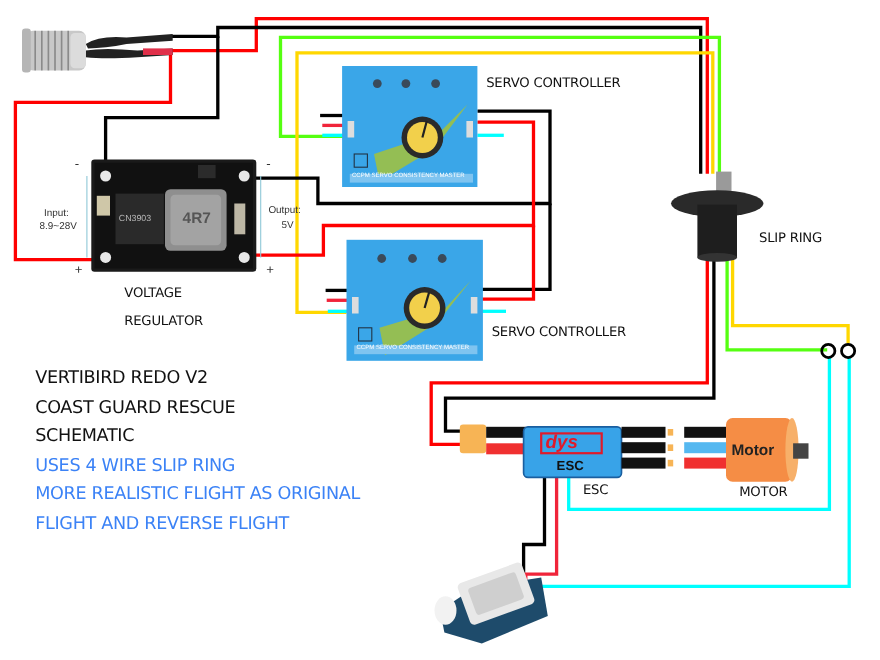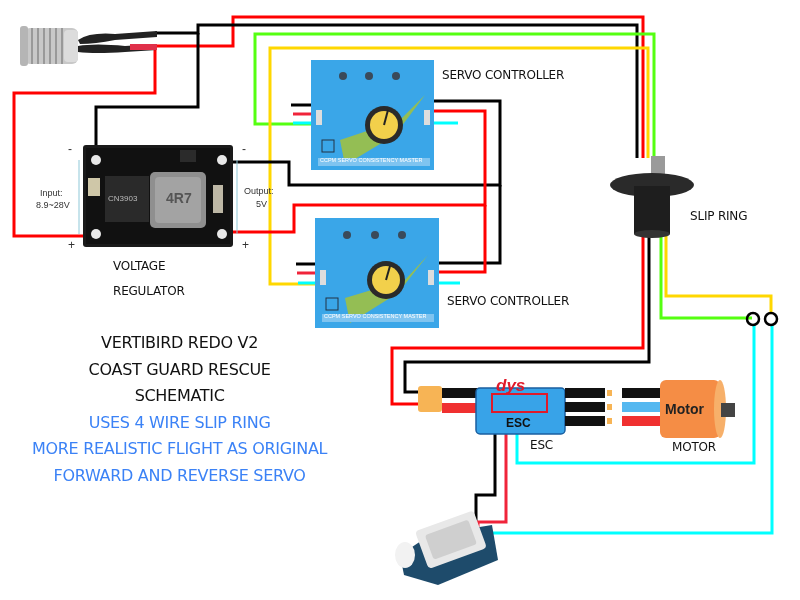--- a/index.html
+++ b/index.html
@@ -1,19 +1,19 @@
 <!DOCTYPE html>
 <html><head>
 <meta charset="utf-8">
 <style>
   html,body{margin:0;padding:0;background:#fff;}
   body{width:800px;height:600px;position:relative;overflow:hidden;font-family:"Liberation Sans","DejaVu Sans",sans-serif;}
   #canvas{position:absolute;left:0;top:0;width:800px;height:600px;}
   .lbl{position:absolute;font-family:"DejaVu Sans","Liberation Sans",sans-serif;font-size:12px;color:#111;white-space:nowrap;letter-spacing:-0.2px;}
-  .notes{position:absolute;left:32px;top:330px;font-family:"DejaVu Sans","Liberation Sans",sans-serif;font-size:16px;line-height:26.5px;letter-spacing:-0.3px;text-align:center;}
+  .notes{position:absolute;left:32px;top:330px;font-family:"DejaVu Sans","Liberation Sans",sans-serif;font-size:16px;line-height:26.5px;letter-spacing:-0.3px;}
   .notes div{white-space:nowrap;}
   .black{color:#111;}
   .pink{color:#3b82f6;}
   .small{position:absolute;font-family:"Liberation Sans",sans-serif;font-size:9px;color:#333;text-align:center;}
 </style>
 </head>
 <body>
 
 <svg id="canvas" viewBox="0 0 800 600" xmlns="http://www.w3.org/2000/svg">
 
@@ -183,24 +183,24 @@
 <div class="small" style="left:68px;top:142px;font-size:12px;">-</div>
 <div class="small" style="left:68px;top:238px;font-size:12px;">+</div>
 <div class="small" style="left:242px;top:142px;font-size:12px;">-</div>
 <div class="small" style="left:242px;top:238px;font-size:12px;">+</div>
 <div class="small" style="left:108px;top:194px;color:#bbb;font-size:8px;">CN3903</div>
 <div class="small" style="left:166px;top:190px;color:#555;font-size:14px;font-weight:bold;text-align:center;">4R7</div>
 
 <div class="small" style="left:320px;top:157px;font-size:5.5px;color:#fff;">CCPM SERVO CONSISTENCY MASTER</div>
 <div class="small" style="left:324px;top:313px;font-size:5.5px;color:#fff;">CCPM SERVO CONSISTENCY MASTER</div>
 
-<div class="small" style="left:496px;top:376px;font-size:17px;font-style:italic;font-weight:bold;color:#e01a2a;">dys</div>
+<div class="small" style="left:496px;top:392px;font-size:17px;font-style:italic;font-weight:bold;color:#e01a2a;">dys</div>
 <div class="small" style="left:506px;top:416px;font-size:12px;font-weight:bold;color:#111;">ESC</div>
 <div class="small" style="left:665px;top:401px;font-size:14px;font-weight:bold;color:#222;">Motor</div>
 
 <div class="notes">
   <div class="black">VERTIBIRD REDO V2</div>
   <div class="black">COAST GUARD RESCUE</div>
   <div class="black">SCHEMATIC</div>
   <div class="pink">USES 4 WIRE SLIP RING</div>
   <div class="pink">MORE REALISTIC FLIGHT AS ORIGINAL</div>
-  <div class="pink">FORWARD AND REVERSE SERVO</div>
+  <div class="pink">FLIGHT AND REVERSE FLIGHT</div>
 </div>
 
 </body></html>

